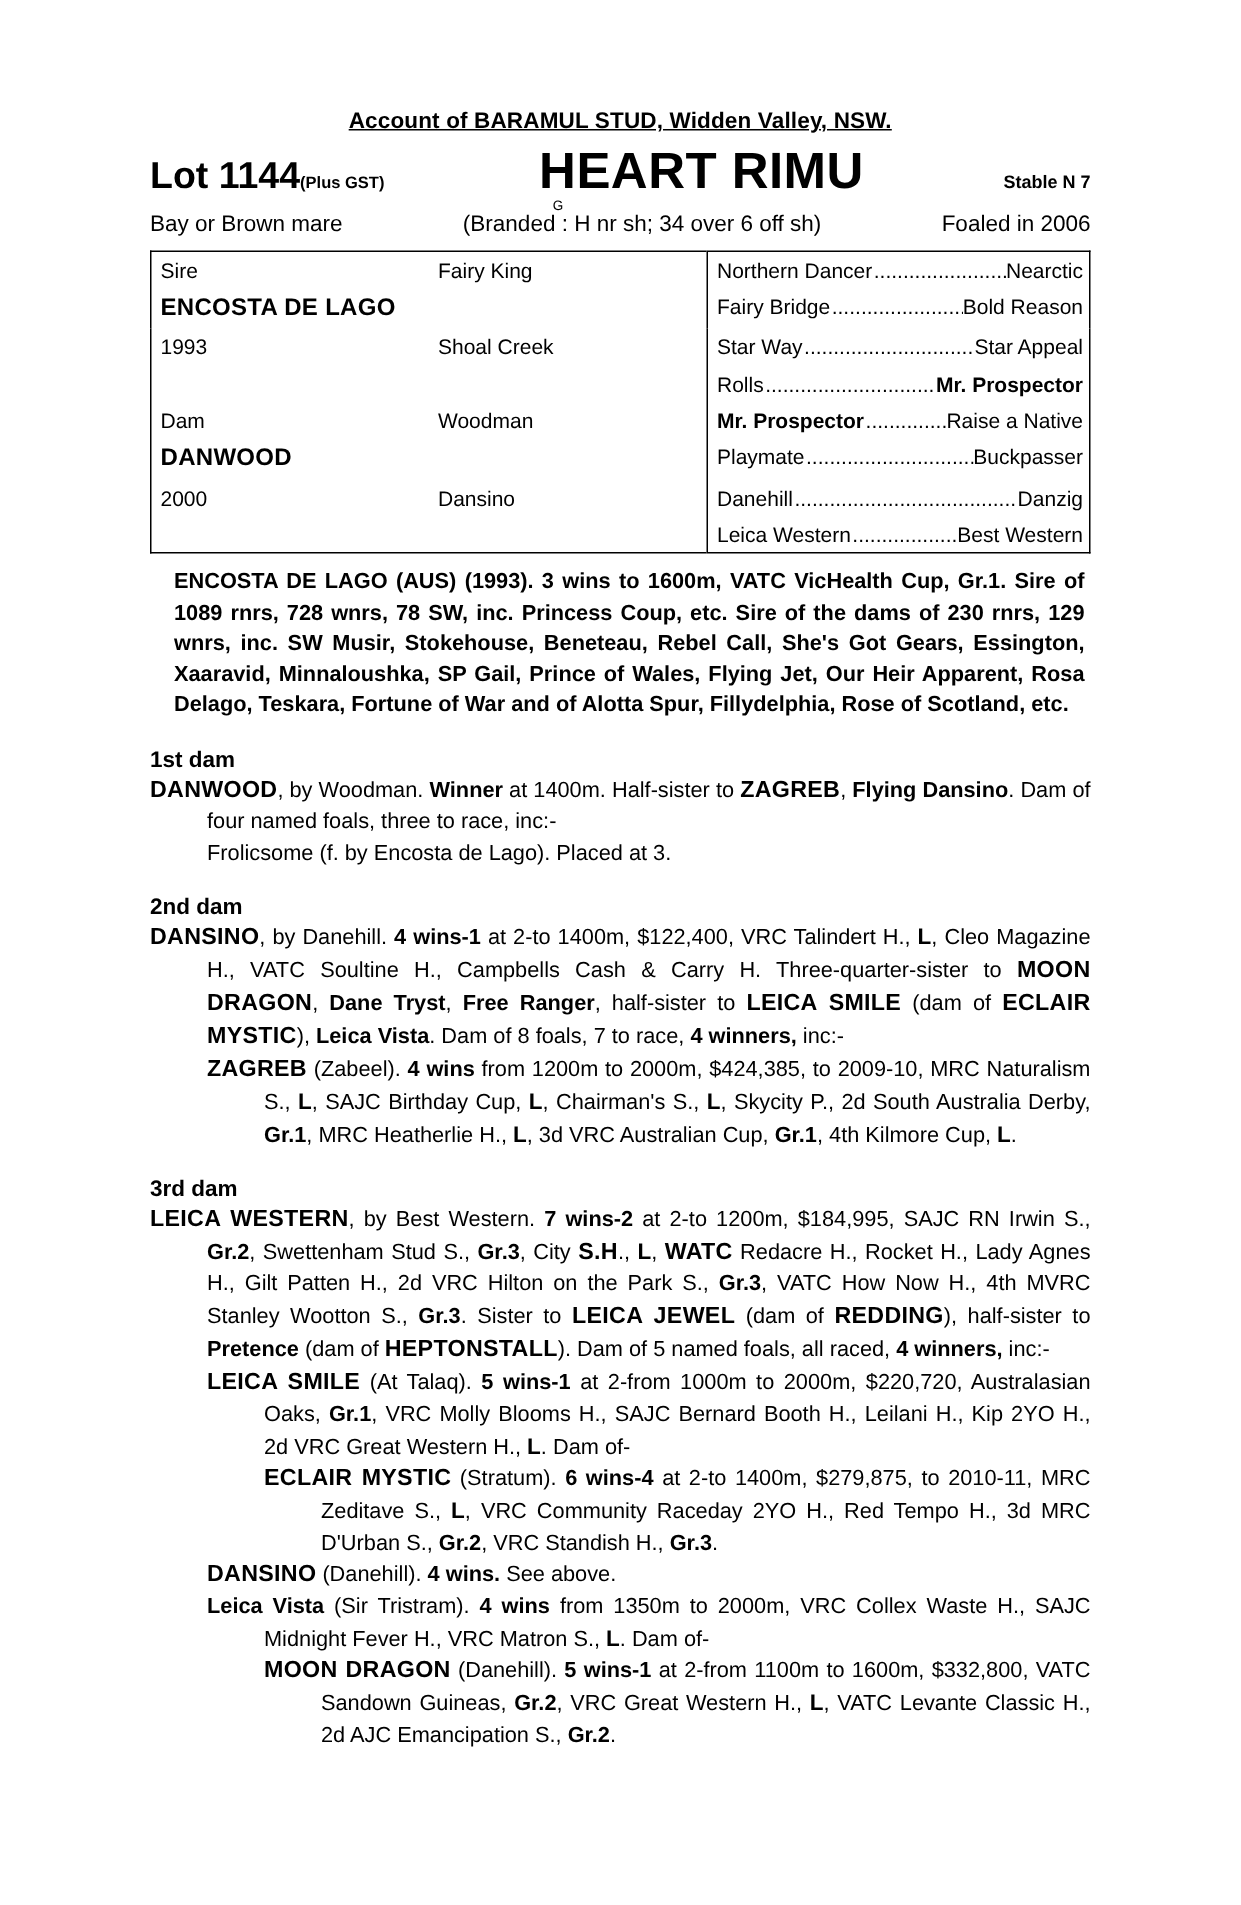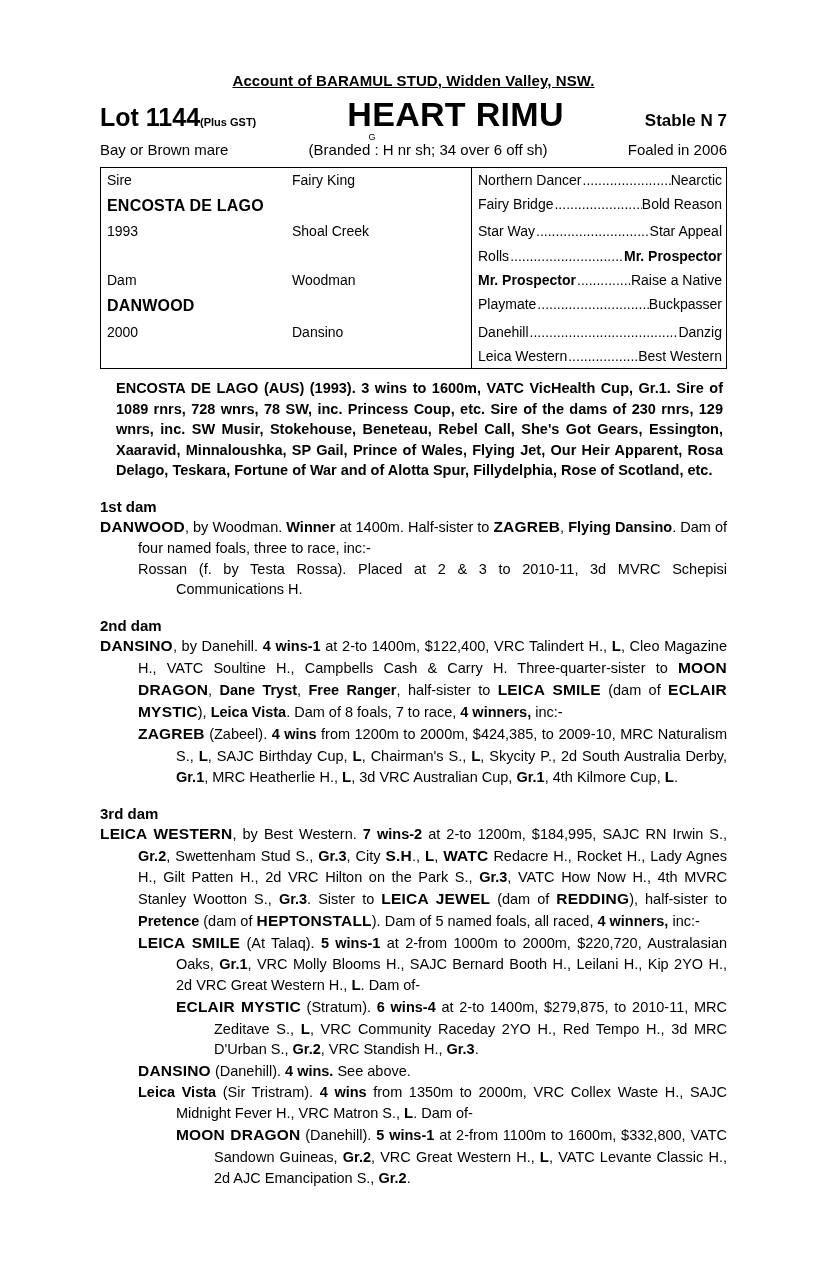--- a/index.html
+++ b/index.html
@@ -42,21 +42,21 @@
   }
   .horsename {
     font-size:34px;
     font-weight:bold;
     letter-spacing:0.3px;
     flex:1;
     text-align:center;
     padding-left:10px;
   }
   .stable {
-    font-size:17px;
+    font-size:12px;
     font-weight:bold;
     white-space:nowrap;
   }
   .descrow {
     display:flex;
     align-items:baseline;
     justify-content:space-between;
     font-size:15px;
     margin-top:7px;
     margin-bottom:9px;
@@ -235,21 +235,21 @@
           </td>
         </tr>
       </tbody>
   </table>
 
   <div class="sireblock">ENCOSTA DE LAGO (AUS) (1993). 3 wins to 1600m, VATC VicHealth Cup, Gr.1. Sire of 1089 rnrs, 728 wnrs, 78 SW, inc. Princess Coup, etc. Sire of the dams of 230 rnrs, 129 wnrs, inc. SW Musir, Stokehouse, Beneteau, Rebel Call, She's Got Gears, Essington, Xaaravid, Minnaloushka, SP Gail, Prince of Wales, Flying Jet, Our Heir Apparent, Rosa Delago, Teskara, Fortune of War and of Alotta Spur, Fillydelphia, Rose of Scotland, etc.</div>
 
   <div class="damhead">1st dam</div>
   <div class="para hang1" id="fd-main"><span class="nm">DANWOOD</span>, by Woodman. <span class="nm2">Winner</span> at 1400m. Half-sister to <span class="nm">ZAGREB</span>, <span class="nm2">Flying Dansino</span>. Dam of four named foals, three to race, inc:-</div>
   <div id="fd-progeny">
-      <div class="para lvl1hang">Rossan (f. by Testa Rossa). Placed at 2 &amp; 3 to 2010-11, 3d MVRC Schepisi Communications H.</div>
+      <div class="para lvl1hang">Frolicsome (f. by Encosta de Lago). Placed at 3.</div>
     </div>
 
   <div class="damhead">2nd dam</div>
   <div class="para hang1" id="sd-main"><span class="nm">DANSINO</span>, by Danehill. <span class="nm2">4</span> <span class="nm2">wins-1</span> at 2-to 1400m, $122,400, VRC Talindert H., <span class="L">L</span>, Cleo Magazine H., VATC Soultine H., Campbells Cash &amp; Carry H. Three-quarter-sister to <span class="nm">MOON DRAGON</span>, <span class="nm2">Dane Tryst</span>, <span class="nm2">Free Ranger</span>, half-sister to <span class="nm">LEICA SMILE</span> (dam of <span class="nm">ECLAIR MYSTIC</span>), <span class="nm2">Leica Vista</span>. Dam of 8 foals, 7 to race, <span class="nm2">4</span> <span class="nm2">winners,</span> inc:-</div>
   <div id="sd-progeny">
       <div class="para lvl1hang"><span class="nm">ZAGREB</span> (Zabeel). <span class="nm2">4</span> <span class="nm2">wins</span> from 1200m to 2000m, $424,385, to 2009-10, MRC Naturalism S., <span class="L">L</span>, SAJC Birthday Cup, <span class="L">L</span>, Chairman's S., <span class="L">L</span>, Skycity P., 2d South Australia Derby, <span class="gr">Gr.1</span>, MRC Heatherlie H., <span class="L">L</span>, 3d VRC Australian Cup, <span class="gr">Gr.1</span>, 4th Kilmore Cup, <span class="L">L</span>.</div>
     </div>
 
   <div class="damhead">3rd dam</div>
   <div class="para hang1" id="td-main"><span class="nm">LEICA WESTERN</span>, by Best Western. <span class="nm2">7</span> <span class="nm2">wins-2</span> at 2-to 1200m, $184,995, SAJC RN Irwin S., <span class="gr">Gr.2</span>, Swettenham Stud S., <span class="gr">Gr.3</span>, City <span class="nm">S.H</span>., <span class="L">L</span>, <span class="nm">WATC</span> Redacre H., Rocket H., Lady Agnes H., Gilt Patten H., 2d VRC Hilton on the Park S., <span class="gr">Gr.3</span>, VATC How Now H., 4th MVRC Stanley Wootton S., <span class="gr">Gr.3</span>. Sister to <span class="nm">LEICA JEWEL</span> (dam of <span class="nm">REDDING</span>), half-sister to <span class="nm2">Pretence</span> (dam of <span class="nm">HEPTONSTALL</span>). Dam of 5 named foals, all raced, <span class="nm2">4</span> <span class="nm2">winners,</span> inc:-</div>

